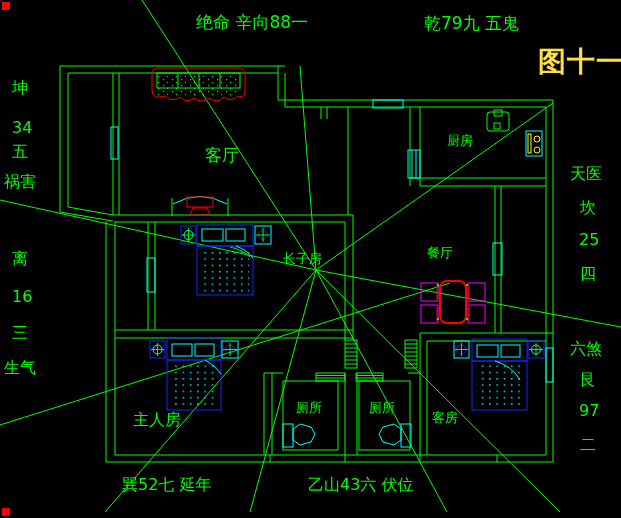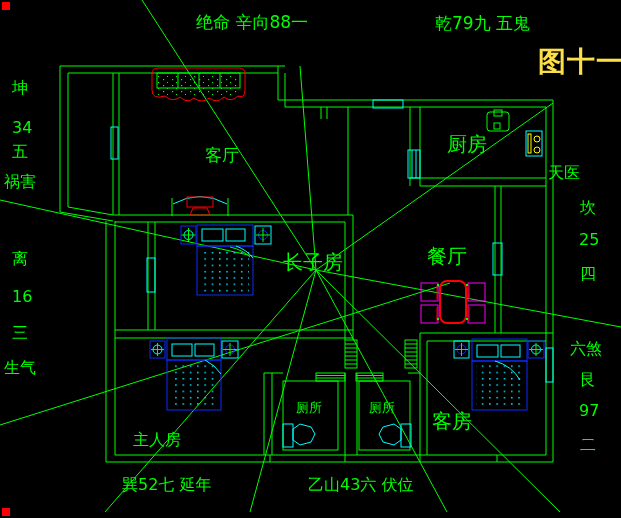--- a/index.html
+++ b/index.html
@@ -1,21 +1,21 @@
 <!DOCTYPE html>
 <html><head>
 <meta charset="utf-8">
 <style>
   html,body{margin:0;padding:0;background:#000;}
   #stage{position:relative;width:621px;height:518px;background:#000;overflow:hidden;
          font-family:"DejaVu Sans",sans-serif;}
   #plan-svg{position:absolute;left:0;top:0;}
   .lbl{position:absolute;color:#00ff00;line-height:1;white-space:pre;
        font-family:"DejaVu Sans",sans-serif;}
-  .sz17{font-size:17px;} .sz16{font-size:16px;} .sz15{font-size:20px;} .sz14{font-size:13px;}
+  .sz17{font-size:17px;} .sz16{font-size:16px;} .sz15{font-size:13px;} .sz14{font-size:13px;}
   .fig{color:#fde047;font-size:28px;font-weight:bold;letter-spacing:1px;}
 </style>
 </head>
 <body>
 
 <div id="stage">
 
 <svg id="plan-svg" width="621" height="518" viewBox="0 0 621 518">
   <defs>
     <pattern id="bdots" width="7.3" height="6.3" patternUnits="userSpaceOnUse">
@@ -246,45 +246,45 @@
     <rect x="283" y="424" width="10" height="23"></rect>
     <polygon points="293,429 300,424 311,427 315,434 311,442 300,445 293,440"></polygon>
   </g>
   <g stroke="#00ffff" fill="none">
     <rect x="401" y="424" width="10" height="23"></rect>
     <polygon points="401,429 394,424 383,427 379,434 383,442 394,445 401,440"></polygon>
   </g>
 </svg>
 
   <div class="lbl sz17" style="left:196px;top:14px;">绝命 辛向88一</div>
-  <div class="lbl sz17" style="left:424px;top:15px;margin-left:11px;">乾79九 五鬼</div>
+  <div class="lbl sz17" style="left:424px;top:15px;">乾79九 五鬼</div>
   <div class="lbl fig" style="left:538px;top:48px;">图十一</div>
 
   <div class="lbl sz16" style="left:12px;top:80px;">坤</div>
   <div class="lbl sz16" style="left:12px;top:112px;margin-top:8px;">34</div>
   <div class="lbl sz16" style="left:12px;top:144px;">五</div>
   <div class="lbl sz16" style="left:4px;top:174px;">祸害</div>
   <div class="lbl sz16" style="left:12px;top:251px;">离</div>
   <div class="lbl sz16" style="left:12px;top:289px;">16</div>
   <div class="lbl sz16" style="left:12px;top:325px;">三</div>
   <div class="lbl sz16" style="left:4px;top:360px;">生气</div>
 
-  <div class="lbl sz16" style="left:548px;top:166px;font-family:Liberation Mono, monospace;">天医</div>
+  <div class="lbl sz16" style="left:570px;top:166px;">天医</div>
   <div class="lbl sz16" style="left:580px;top:200px;">坎</div>
   <div class="lbl sz16" style="left:579px;top:232px;">25</div>
   <div class="lbl sz16" style="left:580px;top:266px;">四</div>
   <div class="lbl sz16" style="left:570px;top:341px;">六煞</div>
   <div class="lbl sz16" style="left:580px;top:372px;">艮</div>
   <div class="lbl sz16" style="left:579px;top:403px;">97</div>
   <div class="lbl sz16" style="left:580px;top:437px;">二</div>
 
   <div class="lbl sz16" style="left:122px;top:477px;">巽52七 延年</div>
   <div class="lbl sz16" style="left:308px;top:477px;text-align:center;">乙山43六 伏位</div>
 
   <div class="lbl sz17" style="left:205px;top:147px;">客厅</div>
   <div class="lbl sz15" style="left:447px;top:134px;">厨房</div>
   <div class="lbl sz15" style="left:427px;top:246px;">餐厅</div>
   <div class="lbl sz15" style="left:283px;top:252px;">长子房</div>
-  <div class="lbl sz16" style="left:133px;top:432px;">主人房</div>
+  <div class="lbl sz16" style="left:133px;top:412px;">主人房</div>
   <div class="lbl sz14" style="left:296px;top:401px;">厕所</div>
   <div class="lbl sz14" style="left:369px;top:401px;">厕所</div>
   <div class="lbl sz15" style="left:432px;top:411px;">客房</div>
 </div>
 
 </body></html>

